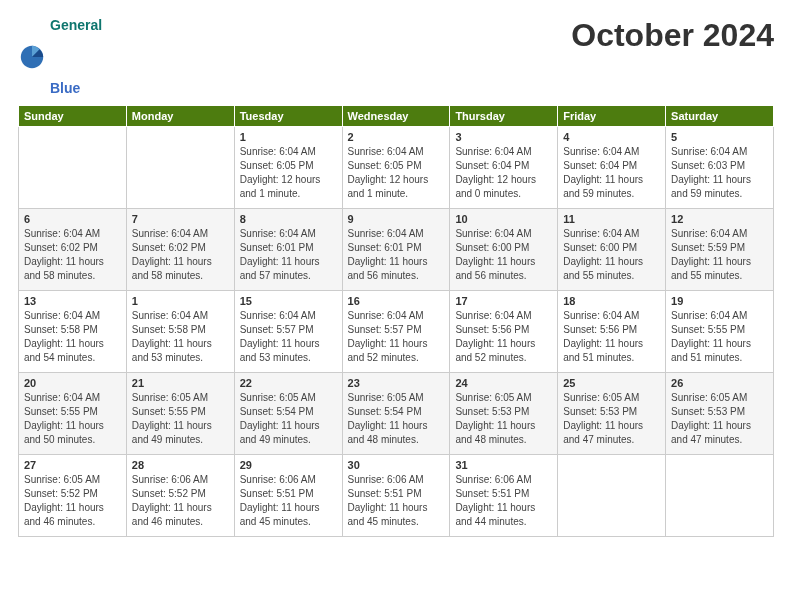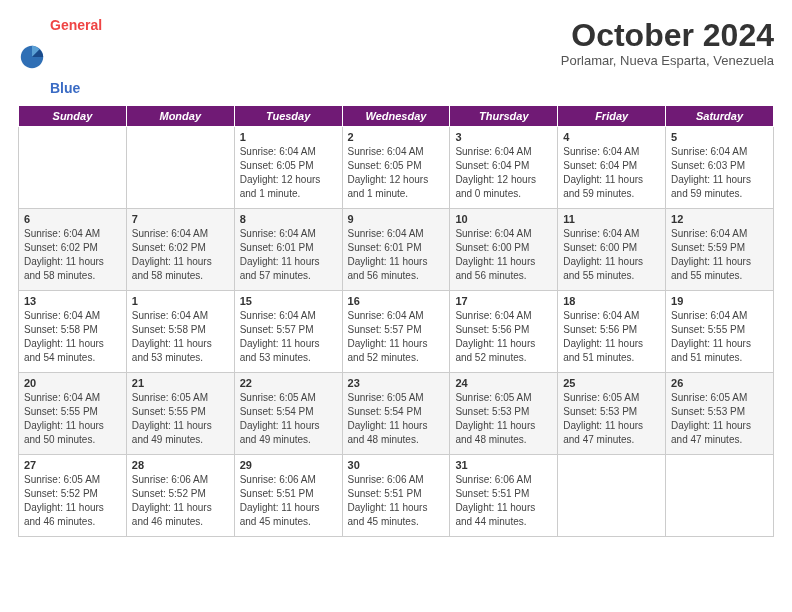--- a/index.html
+++ b/index.html
@@ -27,21 +27,21 @@
       gap: 4px;
     }
     .logo-text {
       display: flex;
       flex-direction: column;
       line-height: 1.1;
     }
     .logo-general {
       font-size: 14px;
       font-weight: bold;
-      color: #ef4444;
+      color: #0f766e;
     }
     .logo-blue {
       font-size: 14px;
       font-weight: bold;
       color: #3a6bc4;
       margin-top: 48px;
     }
     .logo-icon {
       width: 28px;
       height: 28px;
@@ -58,28 +58,27 @@
     .subtitle {
       font-size: 13px;
       color: #555;
     }
     .calendar {
       width: 100%;
       border-collapse: collapse;
       table-layout: fixed;
     }
     .calendar th {
-      background-color: #701a75;
+      background-color: #4d7c0f;
       color: white;
       font-size: 11px;
       font-weight: bold;
       padding: 4px 5px;
-      text-align: center;
+      text-align: left;
       border: 1px solid #fff;
-      font-style: italic;
     }
     .calendar td {
       border: 1px solid #ccc;
       vertical-align: top;
       padding: 4px 5px;
       font-size: 9.5px;
       color: #333;
       height: 82px;
       background: #fff;
     }
@@ -113,21 +112,20 @@
         <path d="M15 3 C18 3 21 4.5 23 7 L15 15 Z" fill="#5a9fd4"></path>
         <path d="M23 7 C25.5 9.5 27 12.5 27 15 L15 15 Z" fill="#1a4a8a"></path>
       </svg>
       <div class="logo-text">
         <span class="logo-general">General</span>
         <span class="logo-blue">Blue</span>
       </div>
     </div>
     <div class="title-section">
       <div class="month-title">October 2024</div>
-      <div class="subtitle">Porlamar, Nueva Esparta, Venezuela</div>
     </div>
   </div>
 
   <table class="calendar">
     <thead>
       <tr>
         <th>Sunday</th>
         <th>Monday</th>
         <th>Tuesday</th>
         <th>Wednesday</th>

